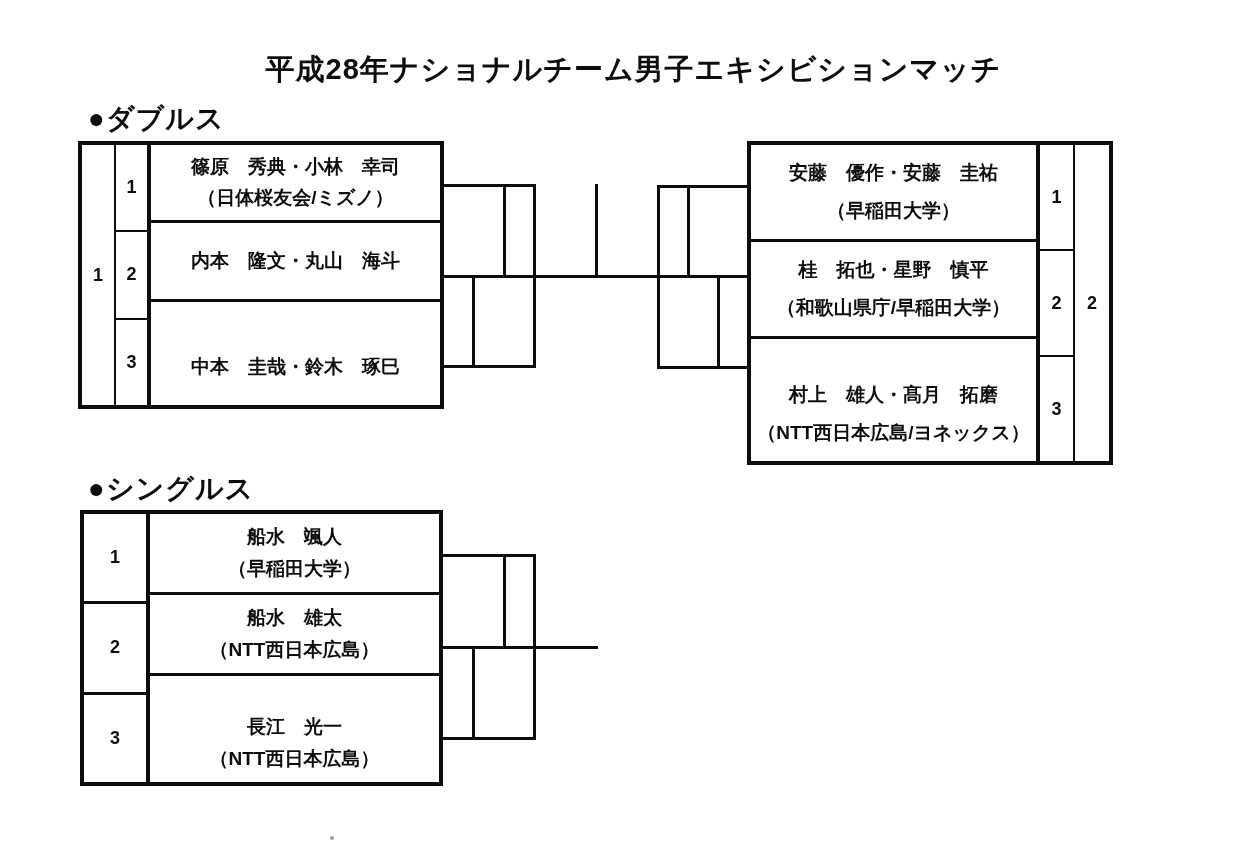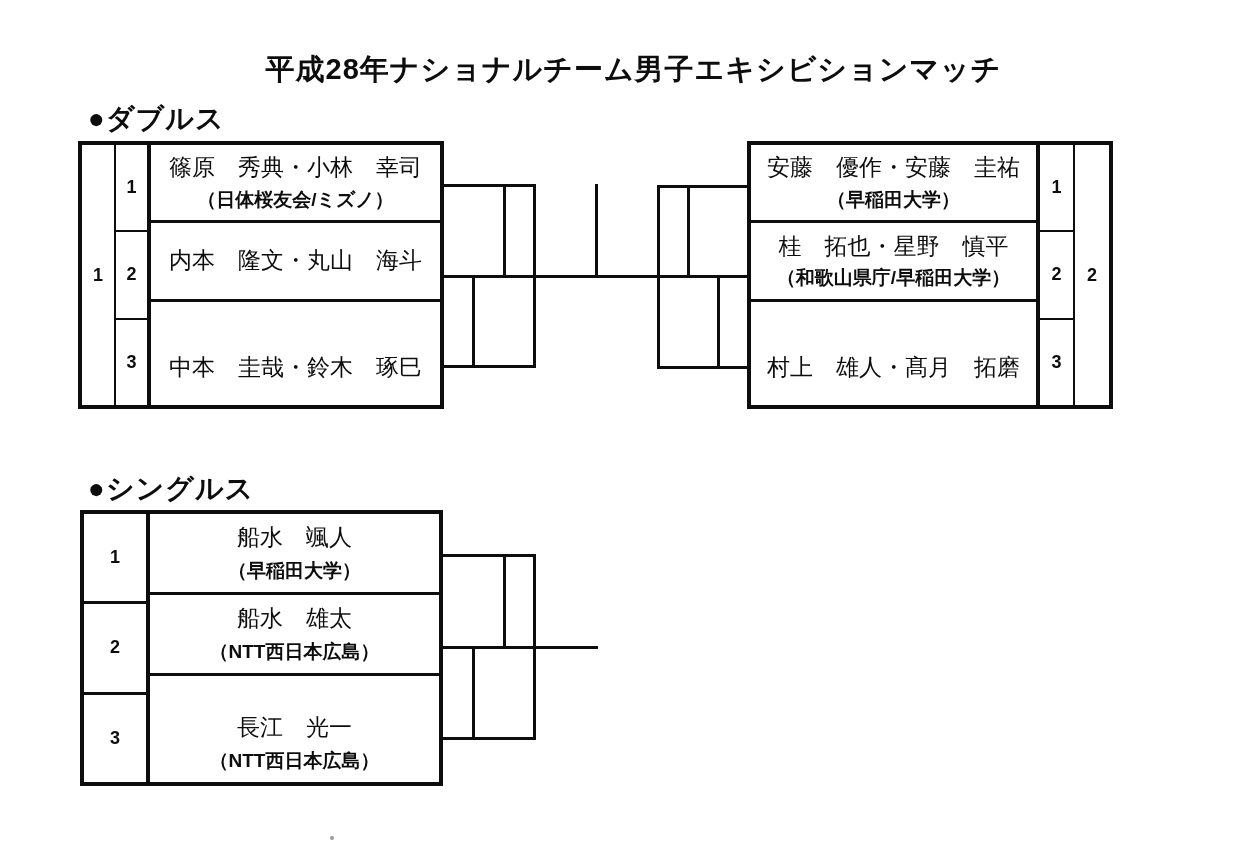--- a/index.html
+++ b/index.html
@@ -27,21 +27,21 @@
   .section-header.singles{top:470px;}
 
   .btable{
     position:absolute;
     display:flex;flex-direction:row;
     border:4px solid #0d0d0d;
     box-sizing:border-box;
     background:#fff;
   }
   .tbl-doubles-left{left:78px;top:141px;width:366px;height:268px;}
-  .tbl-doubles-right{left:747px;top:141px;width:366px;height:268px;}
+  .tbl-doubles-right{left:747px;top:141px;width:366px;height:324px;}
   .tbl-singles{left:80px;top:510px;width:363px;height:276px;}
 
   .col{display:flex;flex-direction:column;box-sizing:border-box;}
   .group-col{
     width:34px;align-items:center;justify-content:center;
     font-size:18px;font-weight:bold;
   }
   .seed-col{width:35px;}
   .name-col{flex:1;}
   
@@ -58,21 +58,21 @@
   }
   .seed-cell:last-child{border-bottom:none;}
 
   .entry-cell{
     flex:1;display:flex;flex-direction:column;
     align-items:center;justify-content:space-evenly;
     border-bottom:3px solid #0d0d0d;
     padding:4px 2px;box-sizing:border-box;
   }
   .entry-cell:last-child{border-bottom:none;margin-top:28px;}
-  .entry-names{font-size:23px;font-weight:normal;white-space:nowrap;}
+  .entry-names{font-size:19px;font-weight:bold;white-space:nowrap;}
   .entry-affil{font-size:19px;font-weight:bold;white-space:nowrap;}
 
   .num-col .seed-cell{border-bottom:3px solid #0d0d0d;}
   .num-col .seed-cell:last-child{border-bottom:none;}
 
   .hline,.vline{position:absolute;background:#0d0d0d;}
   .hline{height:3px;}
   .vline{width:3px;}
 
   .artifact-dot{
@@ -117,20 +117,21 @@
       <div class="entry-cell">
         <div class="entry-names">安藤　優作・安藤　圭祐</div>
         <div class="entry-affil">（早稲田大学）</div>
       </div>
       <div class="entry-cell">
         <div class="entry-names">桂　拓也・星野　慎平</div>
         <div class="entry-affil">（和歌山県庁/早稲田大学）</div>
       </div>
       <div class="entry-cell">
         <div class="entry-names">村上　雄人・髙月　拓磨</div>
+        <div class="entry-affil">（NTT西日本広島/ヨネックス）</div>
       </div>
     </div>
     <div class="col seed-col">
       <div class="seed-cell">1</div>
       <div class="seed-cell">2</div>
       <div class="seed-cell">3</div>
     </div>
     <div class="col group-col">
       <span>2</span>
     </div>

